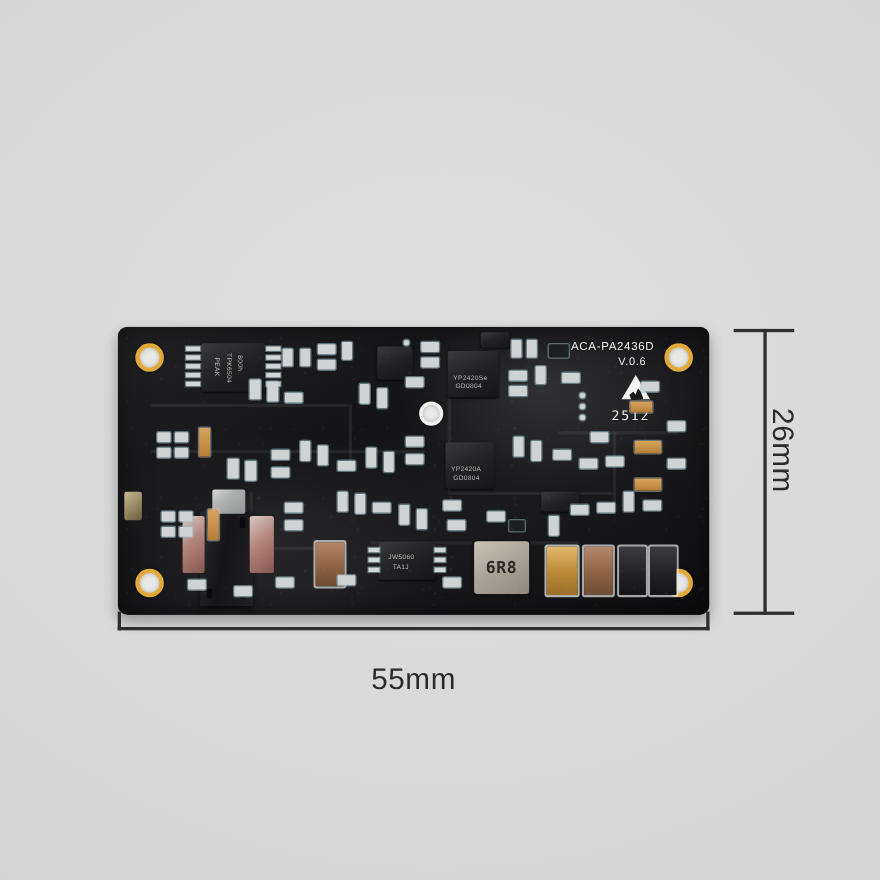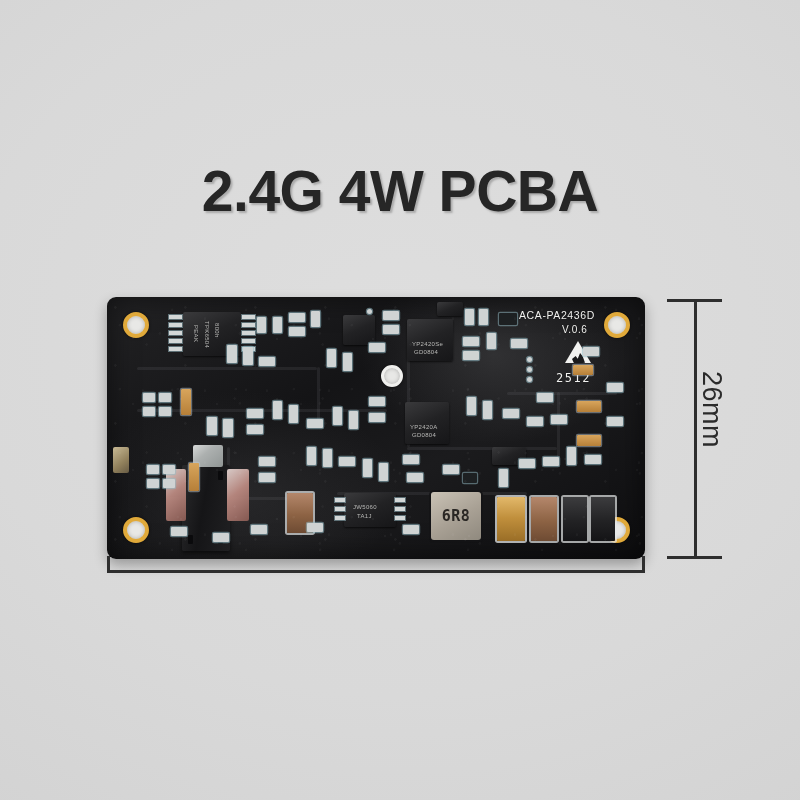--- a/index.html
+++ b/index.html
@@ -303,21 +303,20 @@
     transform: rotate(90deg);
     transform-origin: 12px 18px;
   }
 </style>
 </head>
 <body>
 
 <div id="stage">
 
 
-  <div class="page-title">2.4G 4W PCBA</div>
 
   <div class="pcb-wrap">
     <div class="pcb-board">
 
       <div class="copper-trace" style="left:30px;  top:70px;  width:180px; height:3px;"></div>
       <div class="copper-trace" style="left:30px;  top:112px; width:250px; height:3px;"></div>
       <div class="copper-trace" style="left:210px; top:70px;  width:3px;  height:60px;"></div>
       <div class="copper-trace" style="left:300px; top:40px;  width:3px;  height:110px;"></div>
       <div class="copper-trace" style="left:300px; top:150px; width:150px; height:3px;"></div>
       <div class="copper-trace" style="left:120px; top:150px; width:3px;  height:70px;"></div>
@@ -483,19 +482,20 @@
       <div class="smd" style="left:420px; top:70px; width:5px; height:5px; border-radius:50%;"></div>
       <div class="smd" style="left:420px; top:80px; width:5px; height:5px; border-radius:50%;"></div>
       <div class="smd" style="left:260px; top:12px; width:5px; height:5px; border-radius:50%;"></div>
 
     </div>
   </div>
 
   <div class="dim-line-h"></div>
   <div class="dim-cap-left"></div>
   <div class="dim-cap-right"></div>
+  <div class="dim-label-h">55mm</div>
 
   <div class="dim-line-v"></div>
   <div class="dim-cap-top"></div>
   <div class="dim-cap-bottom"></div>
   <div class="dim-label-v">26mm</div>
 
 </div>
 
 </body></html>

